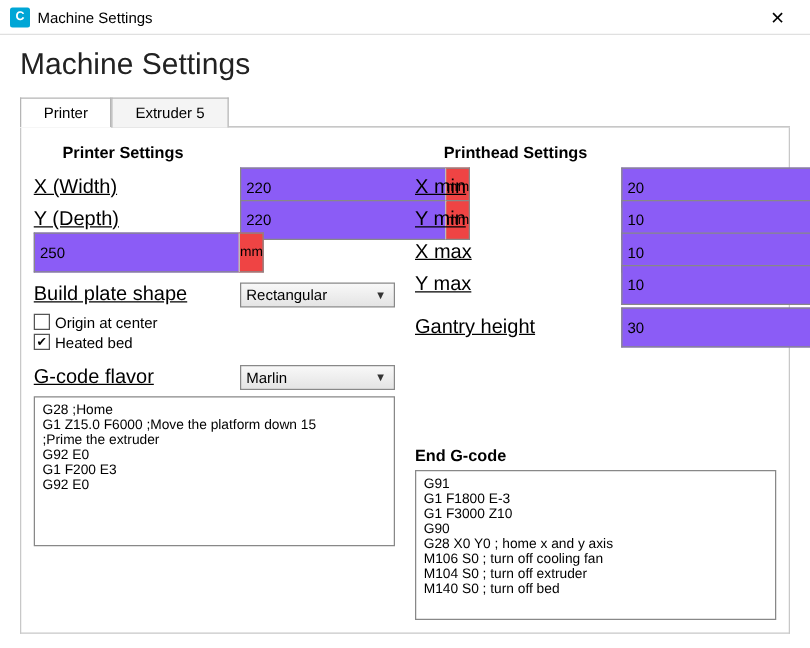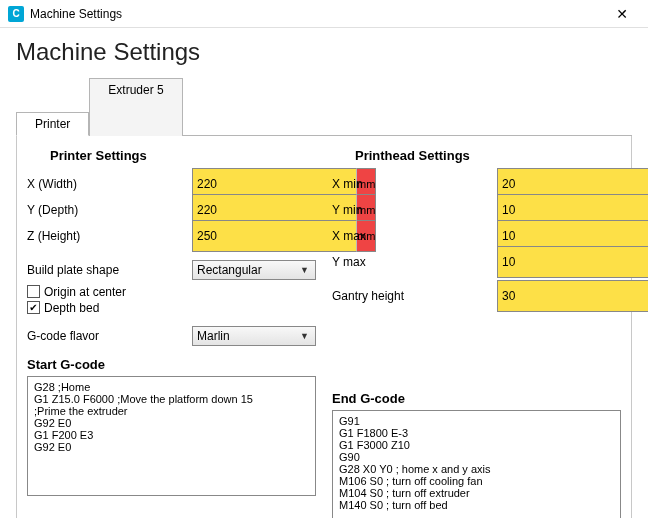--- a/index.html
+++ b/index.html
@@ -54,21 +54,20 @@
     border-bottom: none;
     background: #f4f4f4;
     margin-right: 0px;
     margin-bottom: -1px;
     font-size: 12px;
     cursor: pointer;
   }
   .tab.active {
     background: #fff;
     border-bottom: 1px solid #fff;
-    margin-top: 34px;
   }
   .panel {
     border: 1px solid #c8c8c8;
     border-top: none;
     padding: 8px 10px 10px 10px;
     margin-top: -12px;
     display: flex;
     gap: 16px;
   }
   .col { flex: 1; min-width: 0; }
@@ -77,33 +76,33 @@
     margin: 4px 0 10px 0;
     font-size: 13px;
     padding-left: 23px;
   }
   .row {
     display: flex;
     align-items: center;
     margin-bottom: 4px;
     height: 22px;
   }
-  .row label { flex: 1; font-size: 12px; }
+  .row label { flex: 1; font-size: 16px; text-decoration: underline; }
   .field {
     display: flex;
     width: 124px;
   }
   .field input {
     flex: 1;
     height: 20px;
     border: 1px solid #888;
     border-right: none;
     padding: 15px 4px;
     font-size: 12px;
-    background: #fde047;
+    background: #8b5cf6;
   }
   .field .unit {
     width: 34px;
     border: 1px solid #888;
     border-left: 1px solid #bbb;
     display: flex;
     align-items: center;
     justify-content: center;
     font-size: 11px;
     background: #ef4444;
@@ -193,21 +192,20 @@
         </div>
       </div>
       <div class="row">
         <label>Y (Depth)</label>
         <div class="field">
           <input value="220" style="">
           <div class="unit">mm</div>
         </div>
       </div>
       <div class="row">
-        <label>Z (Height)</label>
         <div class="field">
           <input value="250" style="">
           <div class="unit">mm</div>
         </div>
       </div>
 
       <div class="spacer-sm"></div>
 
       <div class="row">
         <label>Build plate shape</label>
@@ -216,34 +214,33 @@
           <span class="caret">▼</span>
         </div>
       </div>
 
       <div class="chkrow">
         <span class="chk"></span>
         <span>Origin at center</span>
       </div>
       <div class="chkrow">
         <span class="chk">✔</span>
-        <span>Depth bed</span>
+        <span>Heated bed</span>
       </div>
 
       <div class="spacer-sm"></div>
 
       <div class="row">
         <label>G-code flavor</label>
         <div class="select">
           <span>Marlin</span>
           <span class="caret">▼</span>
         </div>
       </div>
 
-      <div class="gcode-title">Start G-code</div>
       <div class="gcode-box" style="overflow-x:scroll;overflow-y:hidden">G28 ;Home
 G1 Z15.0 F6000 ;Move the platform down 15
 ;Prime the extruder
 G92 E0
 G1 F200 E3
 G92 E0</div>
     </div>
 
     <div class="col">
       <div class="section-title">Printhead Settings</div>

